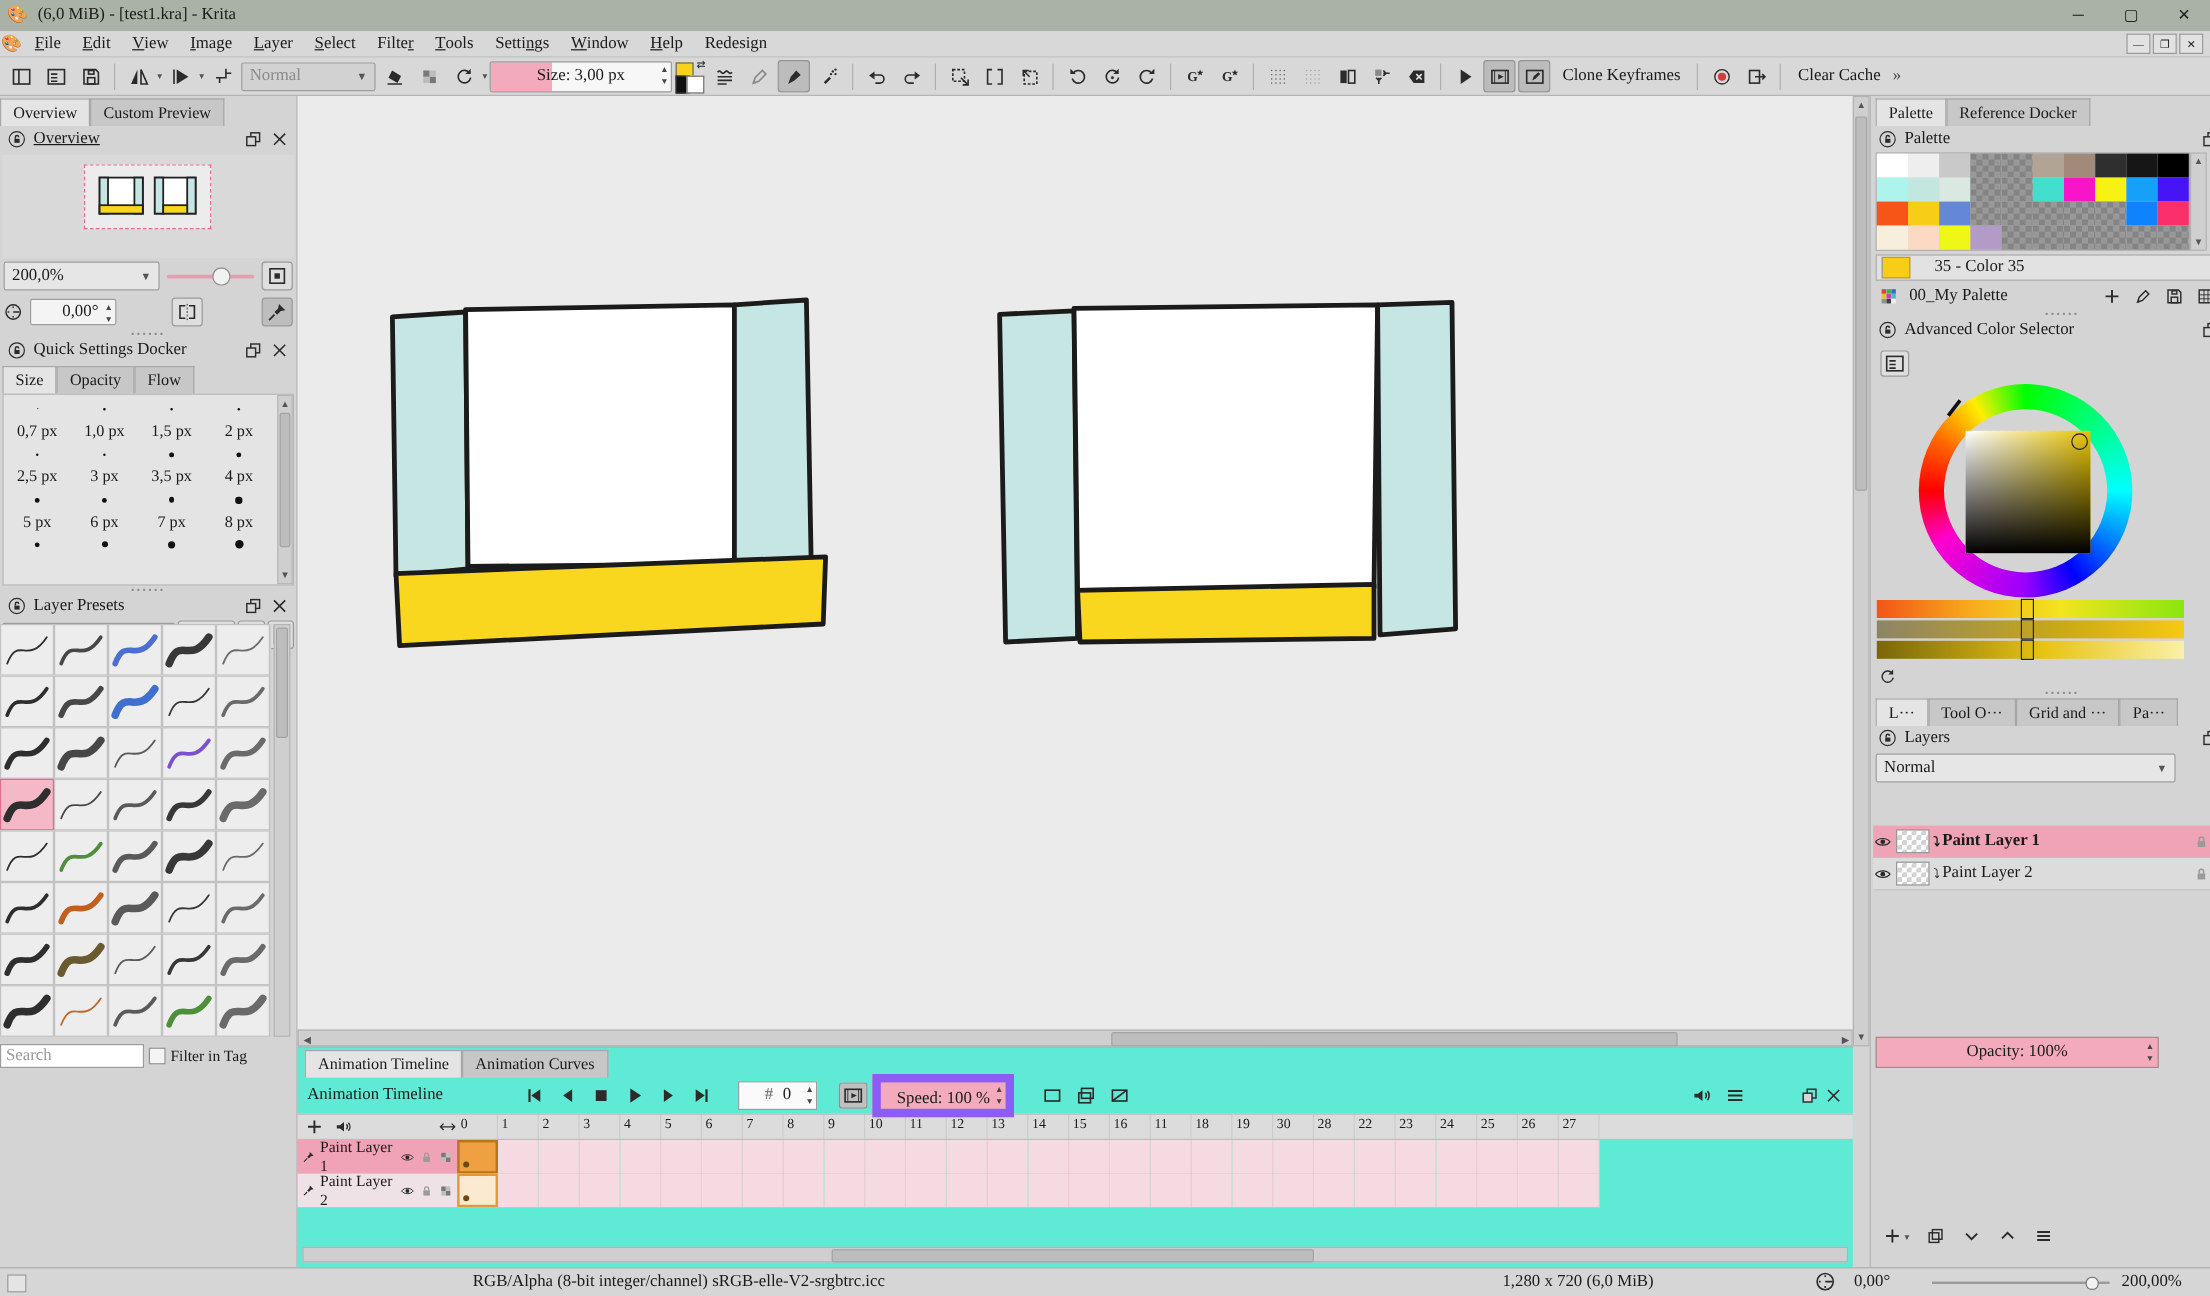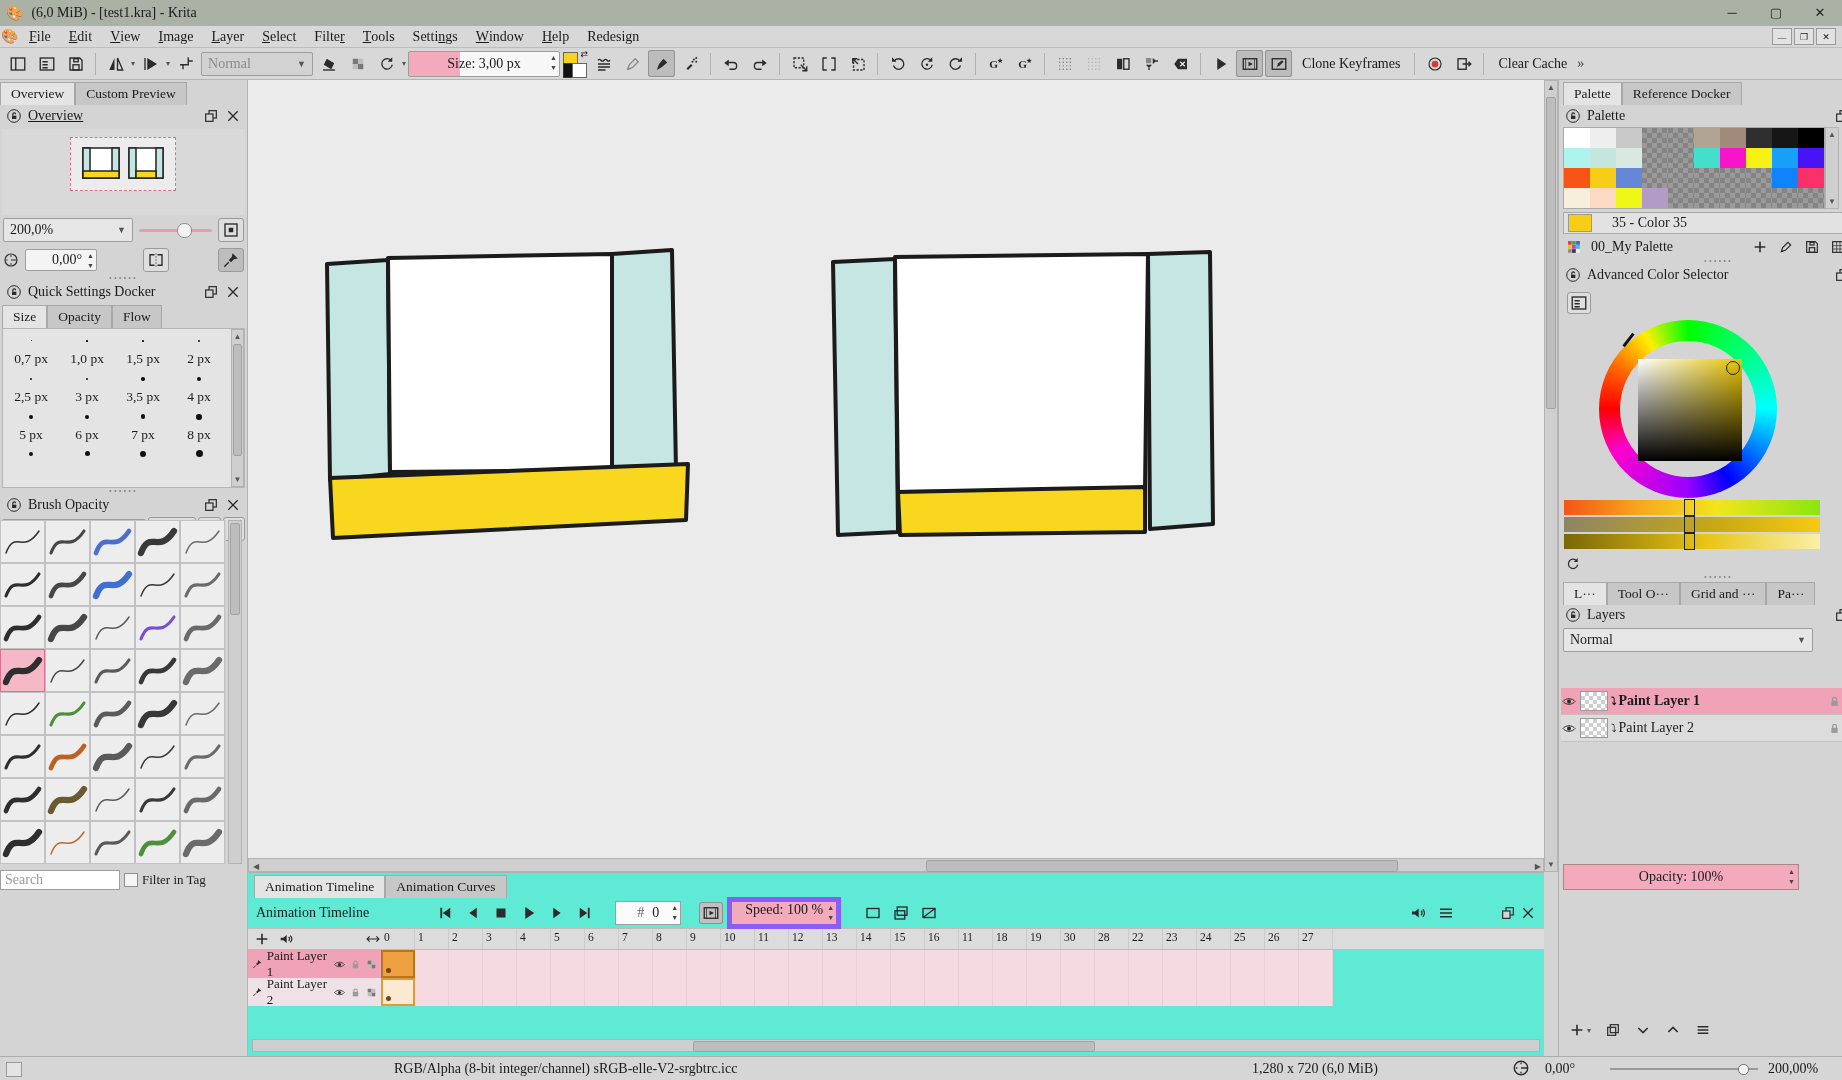--- a/index.html
+++ b/index.html
@@ -105,21 +105,21 @@
      background-size:8px 8px;background-position:0 0,4px 4px;margin:0 3px}
   .opacityrow{height:24px;background:#f2aabc;border:1px solid #a88;display:flex;align-items:center;justify-content:center;position:relative}
   .actbar{display:flex;align-items:center;gap:14px;padding:0 8px}
   
   .timeline{left:248px;top:872px;width:1296px;height:184px;background:#5eead4;position:absolute;border-top:1px solid #b0b0b0;box-sizing:border-box}
   .tl-tabs{display:flex;margin:2px 0 0 6px}
   .tl-ctl{display:flex;align-items:center;gap:4px;height:30px;padding:0 8px}
   .tctl{width:24px;height:22px;display:flex;align-items:center;justify-content:center;border-radius:3px}
   .tctl.pressed{background:#c0c0c0;box-shadow:inset 0 0 0 1px #909090}
   .framebox{width:64px;height:22px;background:#fafafa;border:1px solid #9e9e9e;display:flex;align-items:center;justify-content:center;position:relative}
-  .speedbox{width:104px;height:22px;background:#f2aabc;border:5px solid #8b5cf6;display:flex;align-items:flex-start;justify-content:center;position:relative}
+  .speedbox{width:104px;height:22px;background:#f2aabc;border:7px solid #8b5cf6;display:flex;align-items:flex-end;justify-content:center;position:relative}
   .ruler{display:flex;height:20px;background:#dcdcdc;border-top:1px solid #bdbdbd;border-bottom:1px solid #bdbdbd}
   .rlabel{width:133px;display:flex;align-items:center;gap:8px;padding-left:6px;box-sizing:border-box}
   .fcell{width:34px;box-sizing:border-box;border-right:1px solid rgba(0,0,0,.07);font-size:11.5px;padding:2px 0 0 3px}
   .trow{display:flex;height:28px}
   .trow .name{width:133px;display:flex;align-items:center;gap:4px;padding-left:4px;box-sizing:border-box;font-size:13px}
   .trow .cells{display:flex}
   .tcell{width:34px;box-sizing:border-box;border-right:1px solid rgba(0,0,0,.05);background:#f6dae1}
   .key1{background:#efa040;border:2px solid #b9751c !important;position:relative}
   .key2{background:#fbe9d2;border:2px solid #e09a3c !important;position:relative}
   .kdot{position:absolute;left:3px;bottom:3px;width:5px;height:5px;border-radius:3px;background:#6b4a12}
@@ -598,21 +598,21 @@
   </div>
   <div class="splitdots">••••••</div>
   <div class="dheader">
     <span class="hbtn">
         <svg class="icon18" width="18" height="18" viewBox="0 0 24 24">
           <circle cx="12" cy="12" r="9.5" stroke="#2b2b2b" stroke-width="1.5" fill="none"></circle>
           <rect x="9" y="11.5" width="6.5" height="5" fill="#2b2b2b"></rect>
           <path d="M10.2 11.5 v-2 a2.1 2.1 0 0 1 4.2 0" stroke="#2b2b2b" fill="none" stroke-width="1.8"></path>
         </svg>
       </span>
-    <span class="t">Brush Opacity</span>
+    <span class="t">Layer Presets</span>
     <span class="sp"></span>
     <span class="hbtn">
         <svg class="icon18" width="18" height="18" viewBox="0 0 24 24">
           <rect x="9" y="4" width="11" height="11" stroke="#2b2b2b" fill="none" stroke-width="1.8"></rect>
           <rect x="4" y="9" width="11" height="11" fill="#d6d6d6" stroke="#2b2b2b" stroke-width="1.8"></rect>
         </svg>
       </span>
     <span class="hbtn">
         <svg class="icon18" width="18" height="18" viewBox="0 0 24 24">
           <path d="M5 5 L19 19 M19 5 L5 19" stroke="#2b2b2b" stroke-width="2" fill="none"></path>

